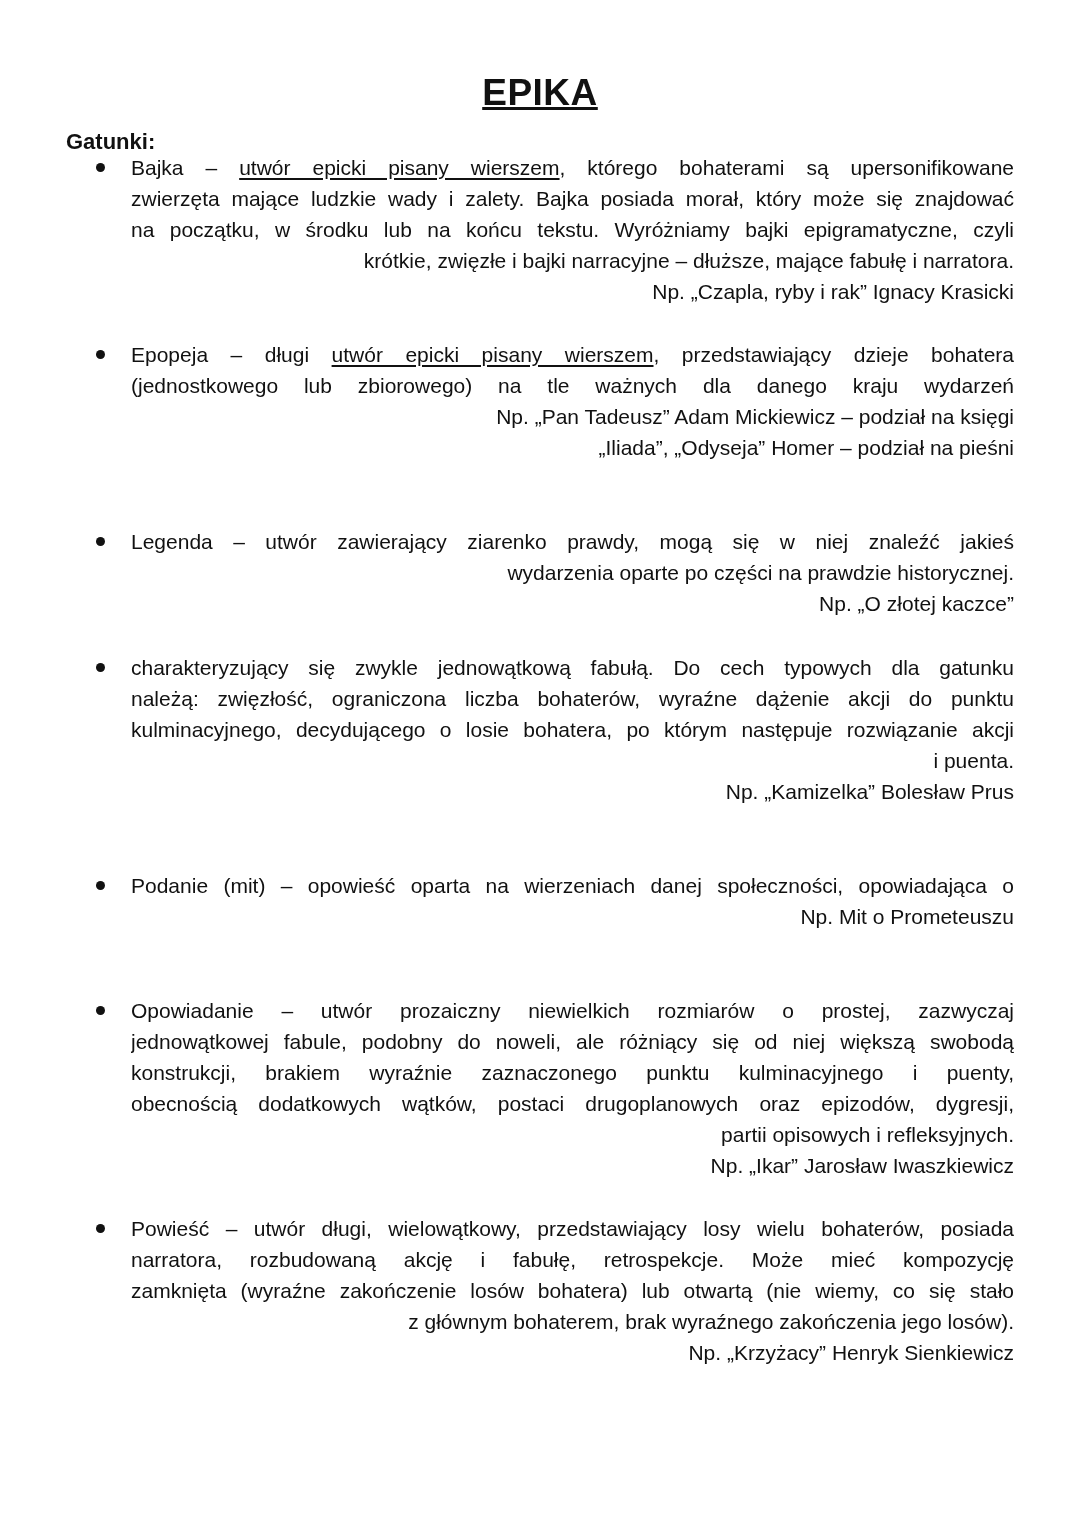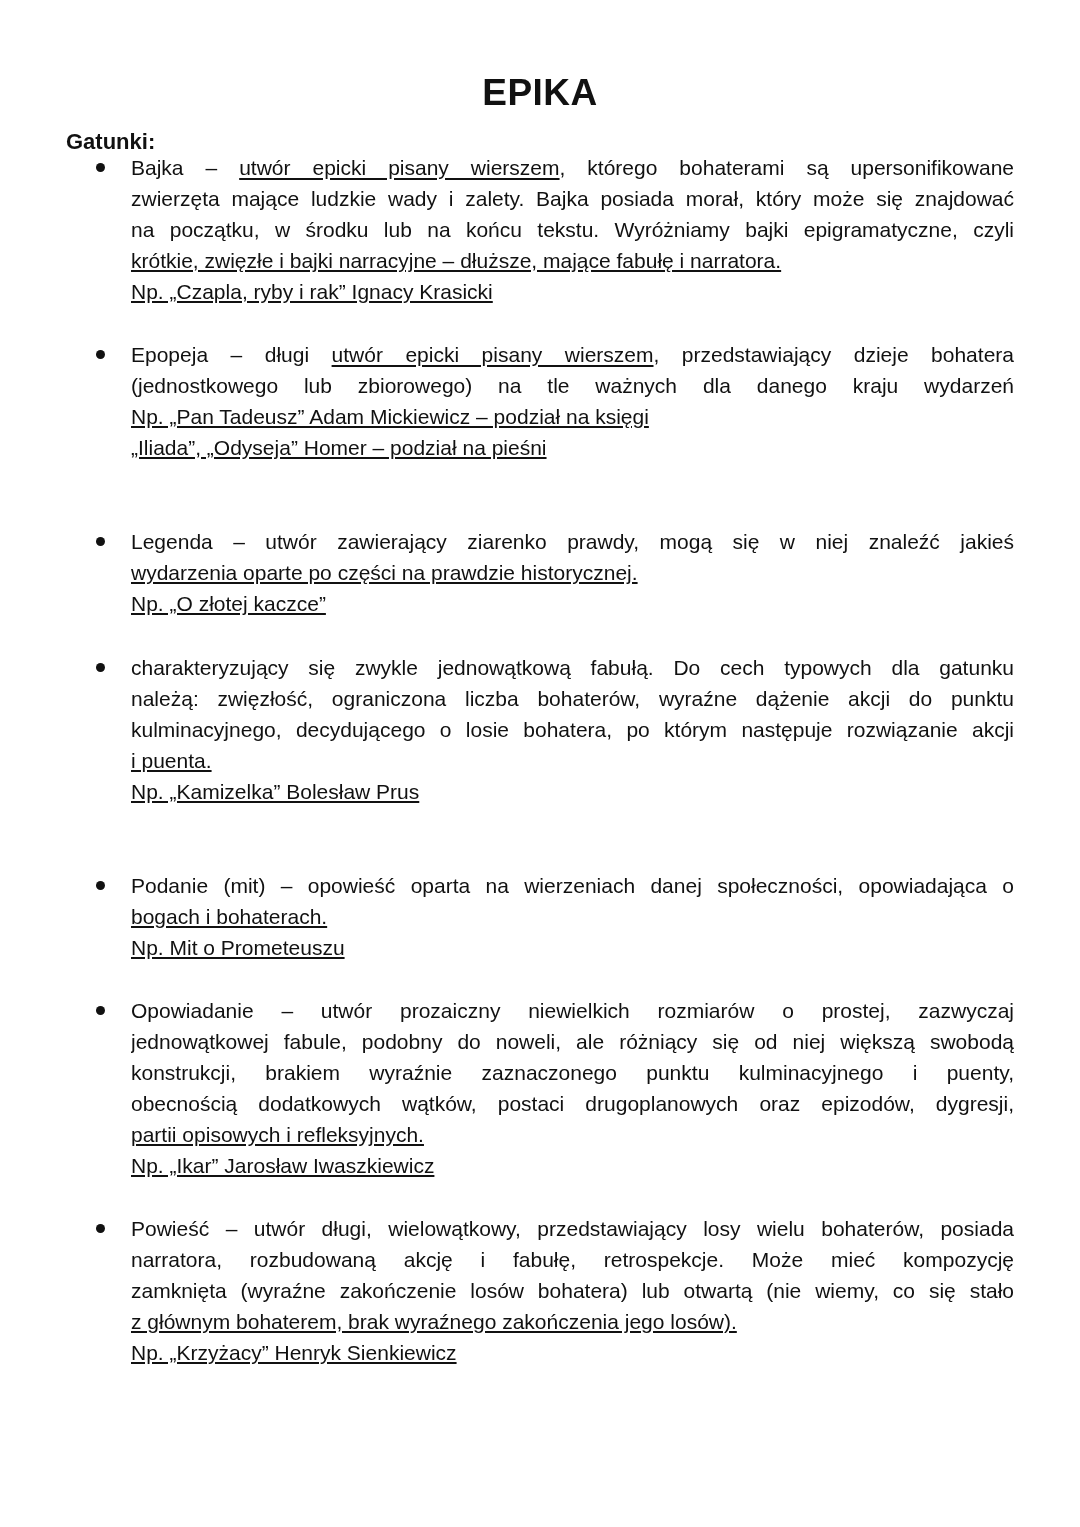--- a/index.html
+++ b/index.html
@@ -1,27 +1,27 @@
 <!DOCTYPE html>
 <html><head>
 <meta charset="utf-8">
 <style>
   html, body { margin: 0; padding: 0; background: #ffffff; }
   body { width: 1080px; height: 1527px; position: relative; overflow: hidden; color: #111111;
          font-family: "Liberation Sans", "DejaVu Sans", sans-serif; }
   .page { position: absolute; left: 0; top: 0; width: 1080px; height: 1527px; }
   .title { position: absolute; left: 0; top: 72px; width: 1080px; text-align: center;
-           font-size: 37px; font-weight: bold; letter-spacing: 0.5px; }
+           font-size: 37px; font-weight: bold; letter-spacing: 0.5px; text-decoration: underline; }
   .subtitle { position: absolute; left: 66px; top: 129px; font-size: 22px; font-weight: bold; }
   .item { position: absolute; left: 0; width: 1080px; }
   .bullet { position: absolute; left: 96px; width: 9px; height: 9px; border-radius: 50%; background: #111111; }
   .lines { position: absolute; left: 131px; width: 883px; }
   .line { height: 31px; line-height: 31px; font-size: 21px; white-space: nowrap; overflow: visible; }
   .line.justify { text-align: justify; text-align-last: justify; white-space: normal; overflow: hidden; }
-  .line.last { text-align: left; text-decoration: underline; }
+  .line.last { text-align: right; }
   .u { text-decoration: underline; text-underline-offset: 3px; }
 </style>
 </head>
 <body>
 
 <div class="page">
   <div class="title">EPIKA</div>
   <div class="subtitle">Gatunki:</div>
   <div id="items">
       <div class="item" style="top: 152px;">
@@ -58,21 +58,20 @@
           <div class="line justify">należą: zwięzłość, ograniczona liczba bohaterów,  wyraźne dążenie akcji do punktu</div>
           <div class="line justify">kulminacyjnego, decydującego o losie bohatera, po którym następuje rozwiązanie akcji</div>
           <div class="line last">i puenta.</div>
           <div class="line last">Np. „Kamizelka” Bolesław Prus</div>
         </div>
       </div>
       <div class="item" style="top: 870px;">
         <span class="bullet" style="top: 11px;"></span>
         <div class="lines">
           <div class="line justify">Podanie (mit) – opowieść oparta na wierzeniach danej społeczności, opowiadająca o</div>
-          <div class="line last">bogach i bohaterach.</div>
           <div class="line last">Np. Mit o Prometeuszu</div>
         </div>
       </div>
       <div class="item" style="top: 995px;">
         <span class="bullet" style="top: 11px;"></span>
         <div class="lines">
           <div class="line justify">Opowiadanie – utwór prozaiczny niewielkich rozmiarów o prostej, zazwyczaj</div>
           <div class="line justify">jednowątkowej fabule, podobny do noweli, ale różniący się od niej większą swobodą</div>
           <div class="line justify">konstrukcji, brakiem wyraźnie zaznaczonego punktu kulminacyjnego i puenty,</div>
           <div class="line justify">obecnością dodatkowych wątków, postaci drugoplanowych oraz epizodów, dygresji,</div>

